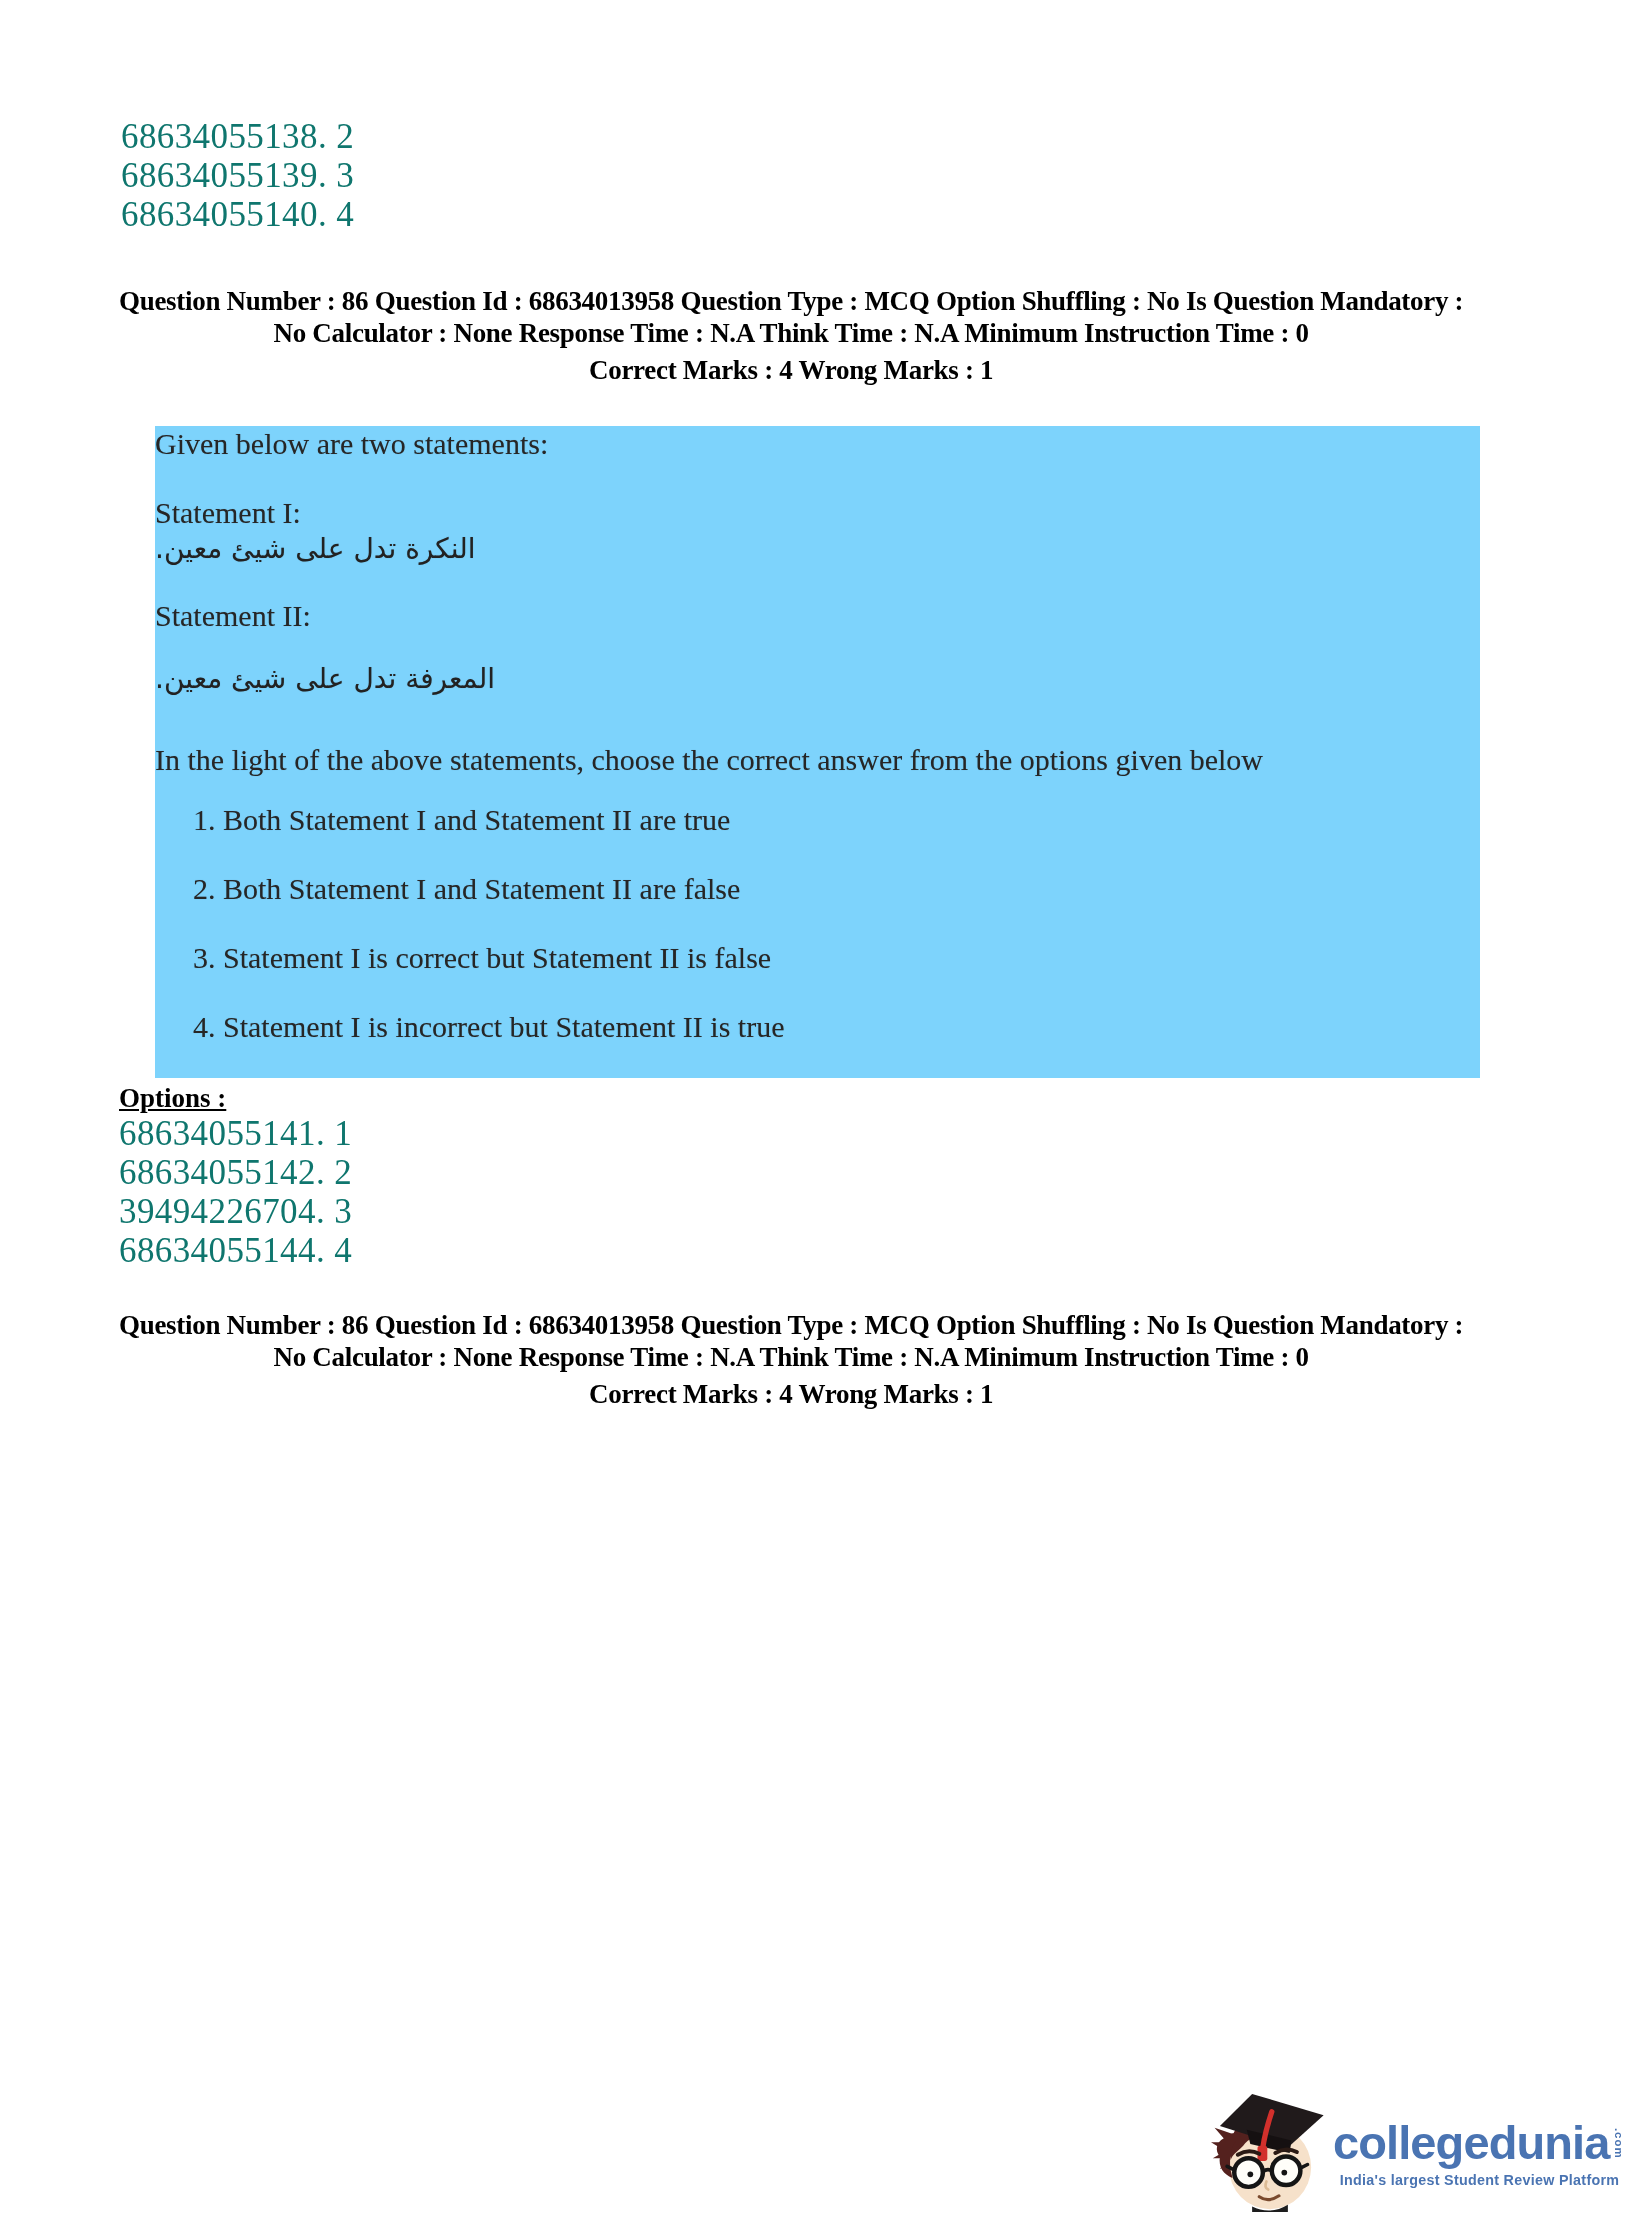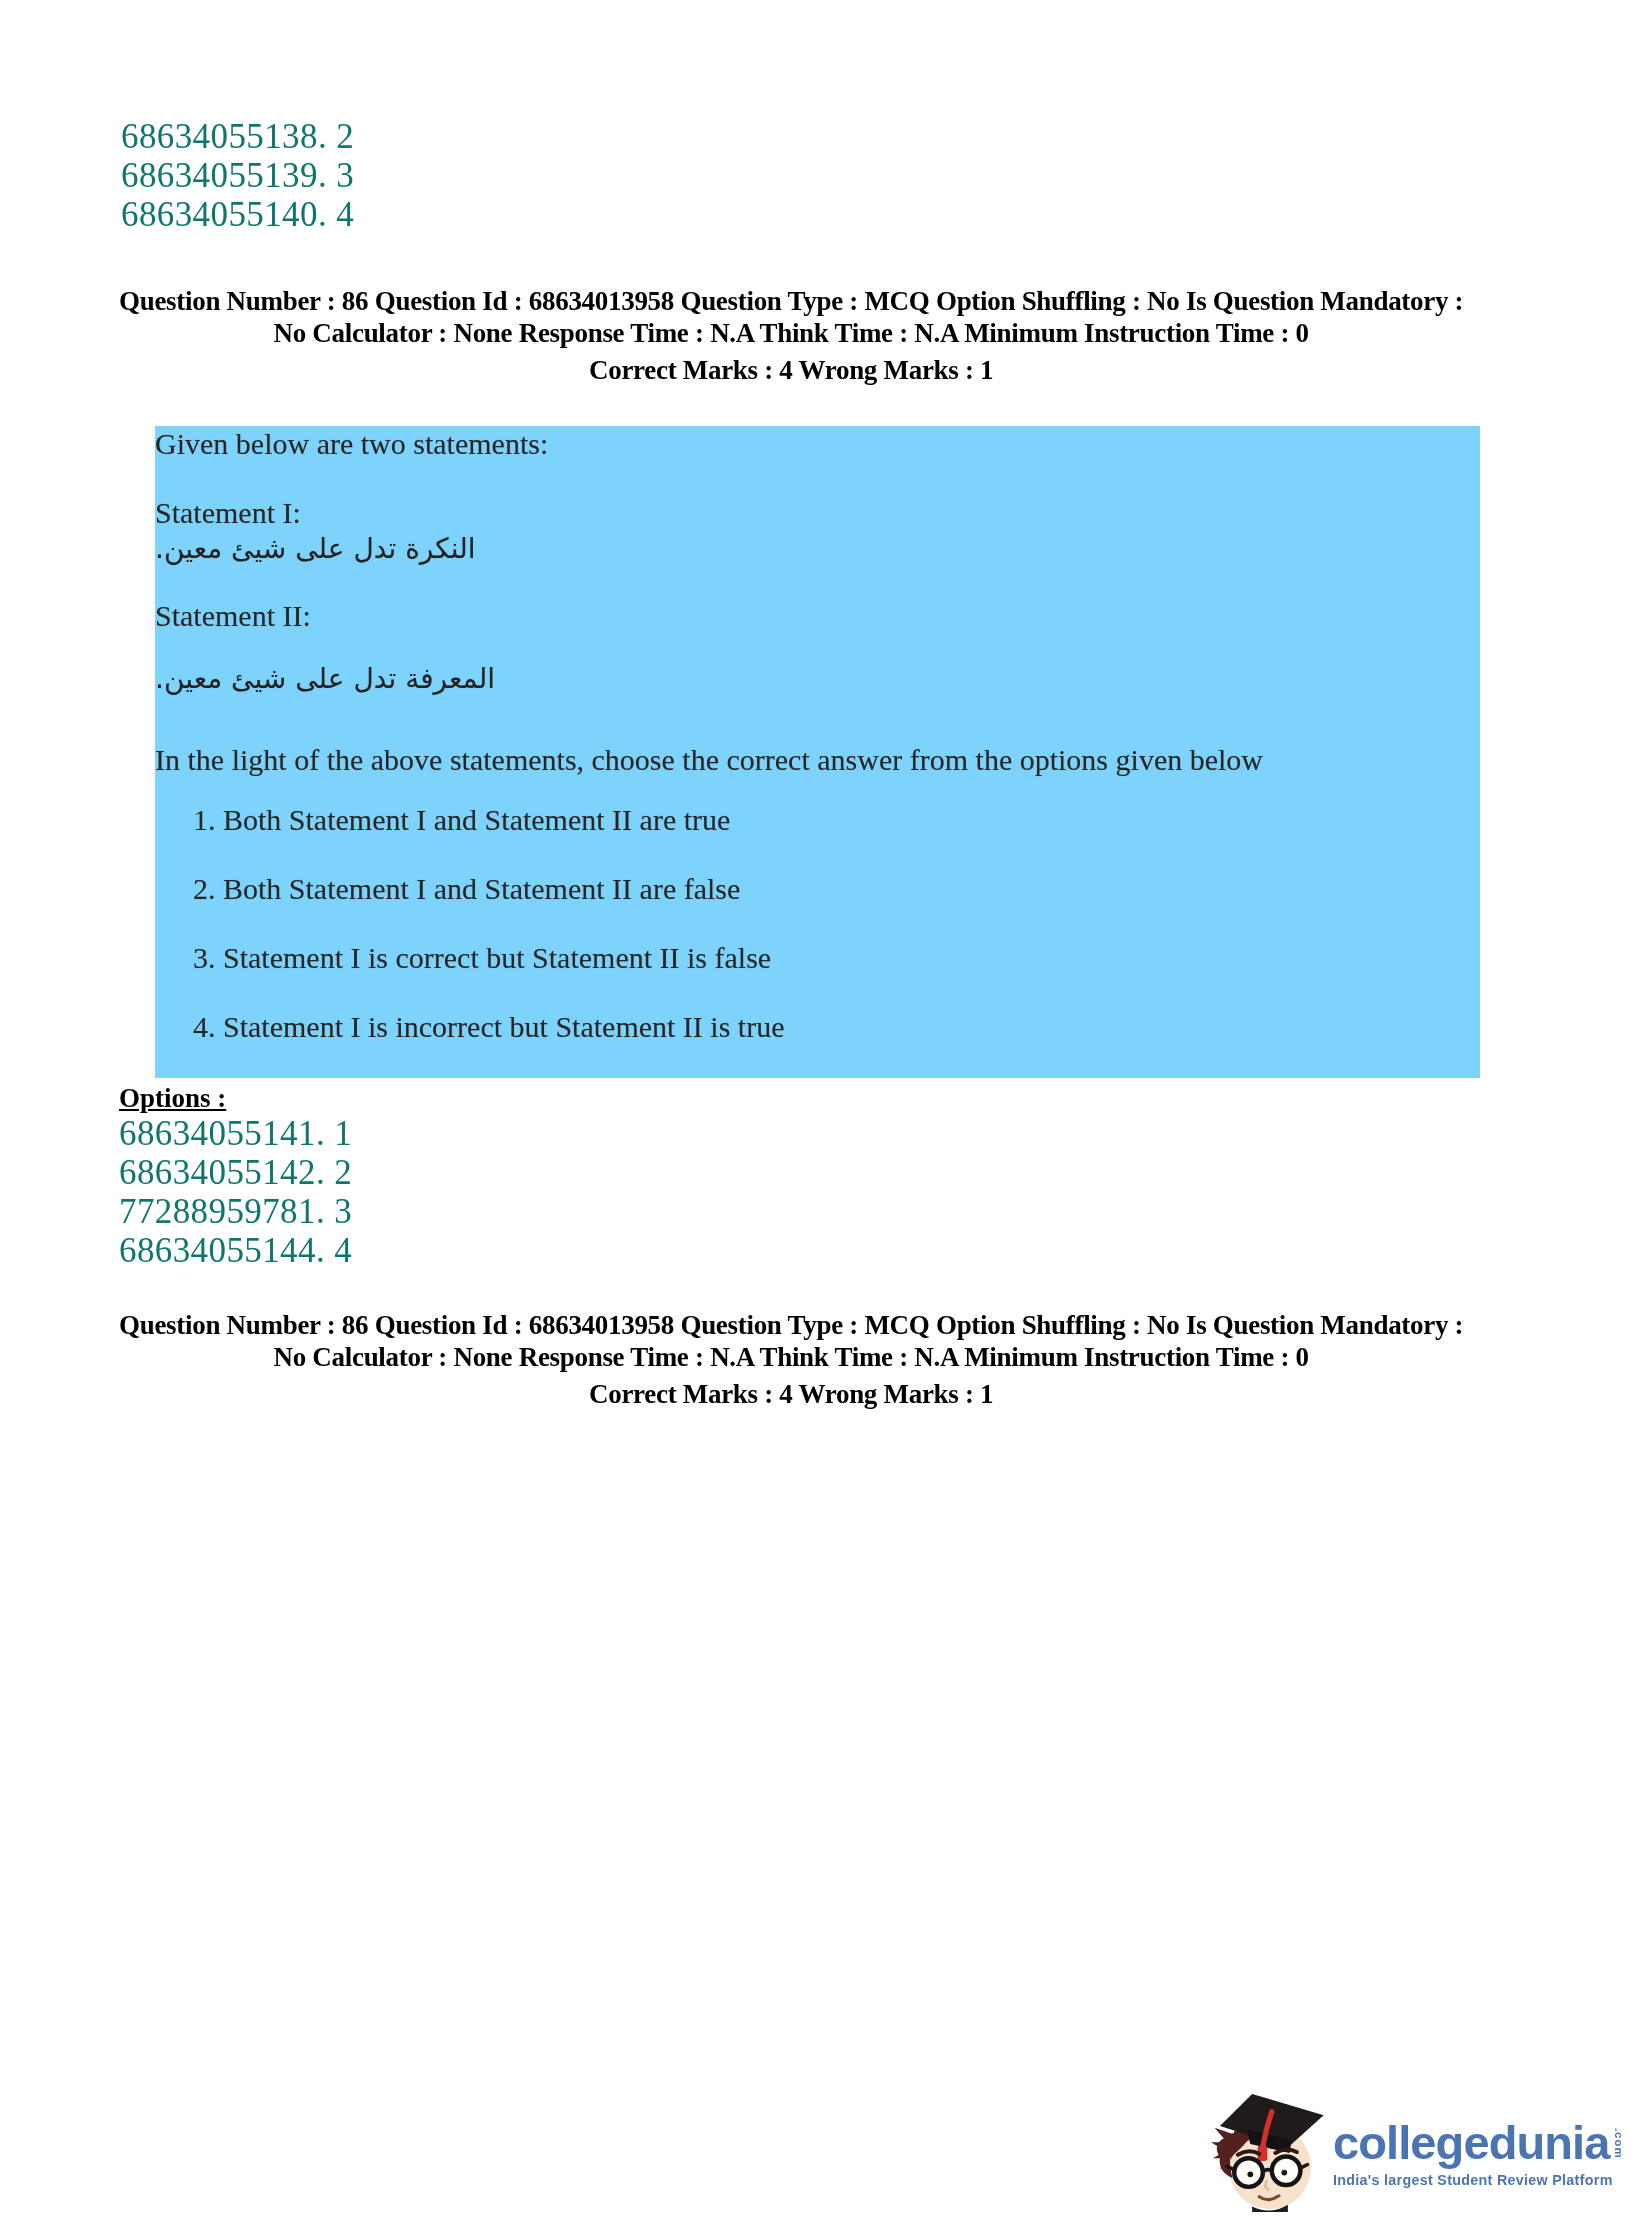--- a/index.html
+++ b/index.html
@@ -64,21 +64,21 @@
   .brand-tld {
     font-family: "Liberation Sans", "DejaVu Sans", sans-serif;
     writing-mode: vertical-rl;
     font-weight: bold; font-size: 11.6px; letter-spacing: 0.9px;
     color: #4a74b2; margin-left: 3.6px; margin-top: 9px;
   }
   .brand-tagline {
     margin-top: 5.4px;
     font-family: "Liberation Sans", "DejaVu Sans", sans-serif;
     font-weight: bold; font-size: 14.3px; letter-spacing: 0.3px;
-    color: #4a74b2; white-space: nowrap;
+    color: #4a74b2; white-space: nowrap; text-align: center;
   }
 </style>
 </head>
 <body>
 
 <div class="page">
 
   <section class="top-ids">
     <div class="id-line">68634055138. 2</div>
     <div class="id-line">68634055139. 3</div>
@@ -103,21 +103,21 @@
       <div class="q-choice">2. Both Statement I and Statement II are false</div>
       <div class="q-choice">3. Statement I is correct but Statement II is false</div>
       <div class="q-choice">4. Statement I is incorrect but Statement II is true</div>
     </div>
   </section>
 
   <section class="options">
     <div class="options-label">Options :</div>
     <div class="id-line">68634055141. 1</div>
     <div class="id-line">68634055142. 2</div>
-    <div class="id-line">77288959781. 3</div>
+    <div class="id-line">39494226704. 3</div>
     <div class="id-line">68634055144. 4</div>
   </section>
 
   <section class="meta" id="meta2">
     <div class="meta-line">Question Number : 86 Question Id : 68634013958 Question Type : MCQ Option Shuffling : No Is Question Mandatory :</div>
     <div class="meta-line">No Calculator : None Response Time : N.A Think Time : N.A Minimum Instruction Time : 0</div>
     <div class="meta-line marks">Correct Marks : 4 Wrong Marks : 1</div>
   </section>
 
   <footer class="brand">

